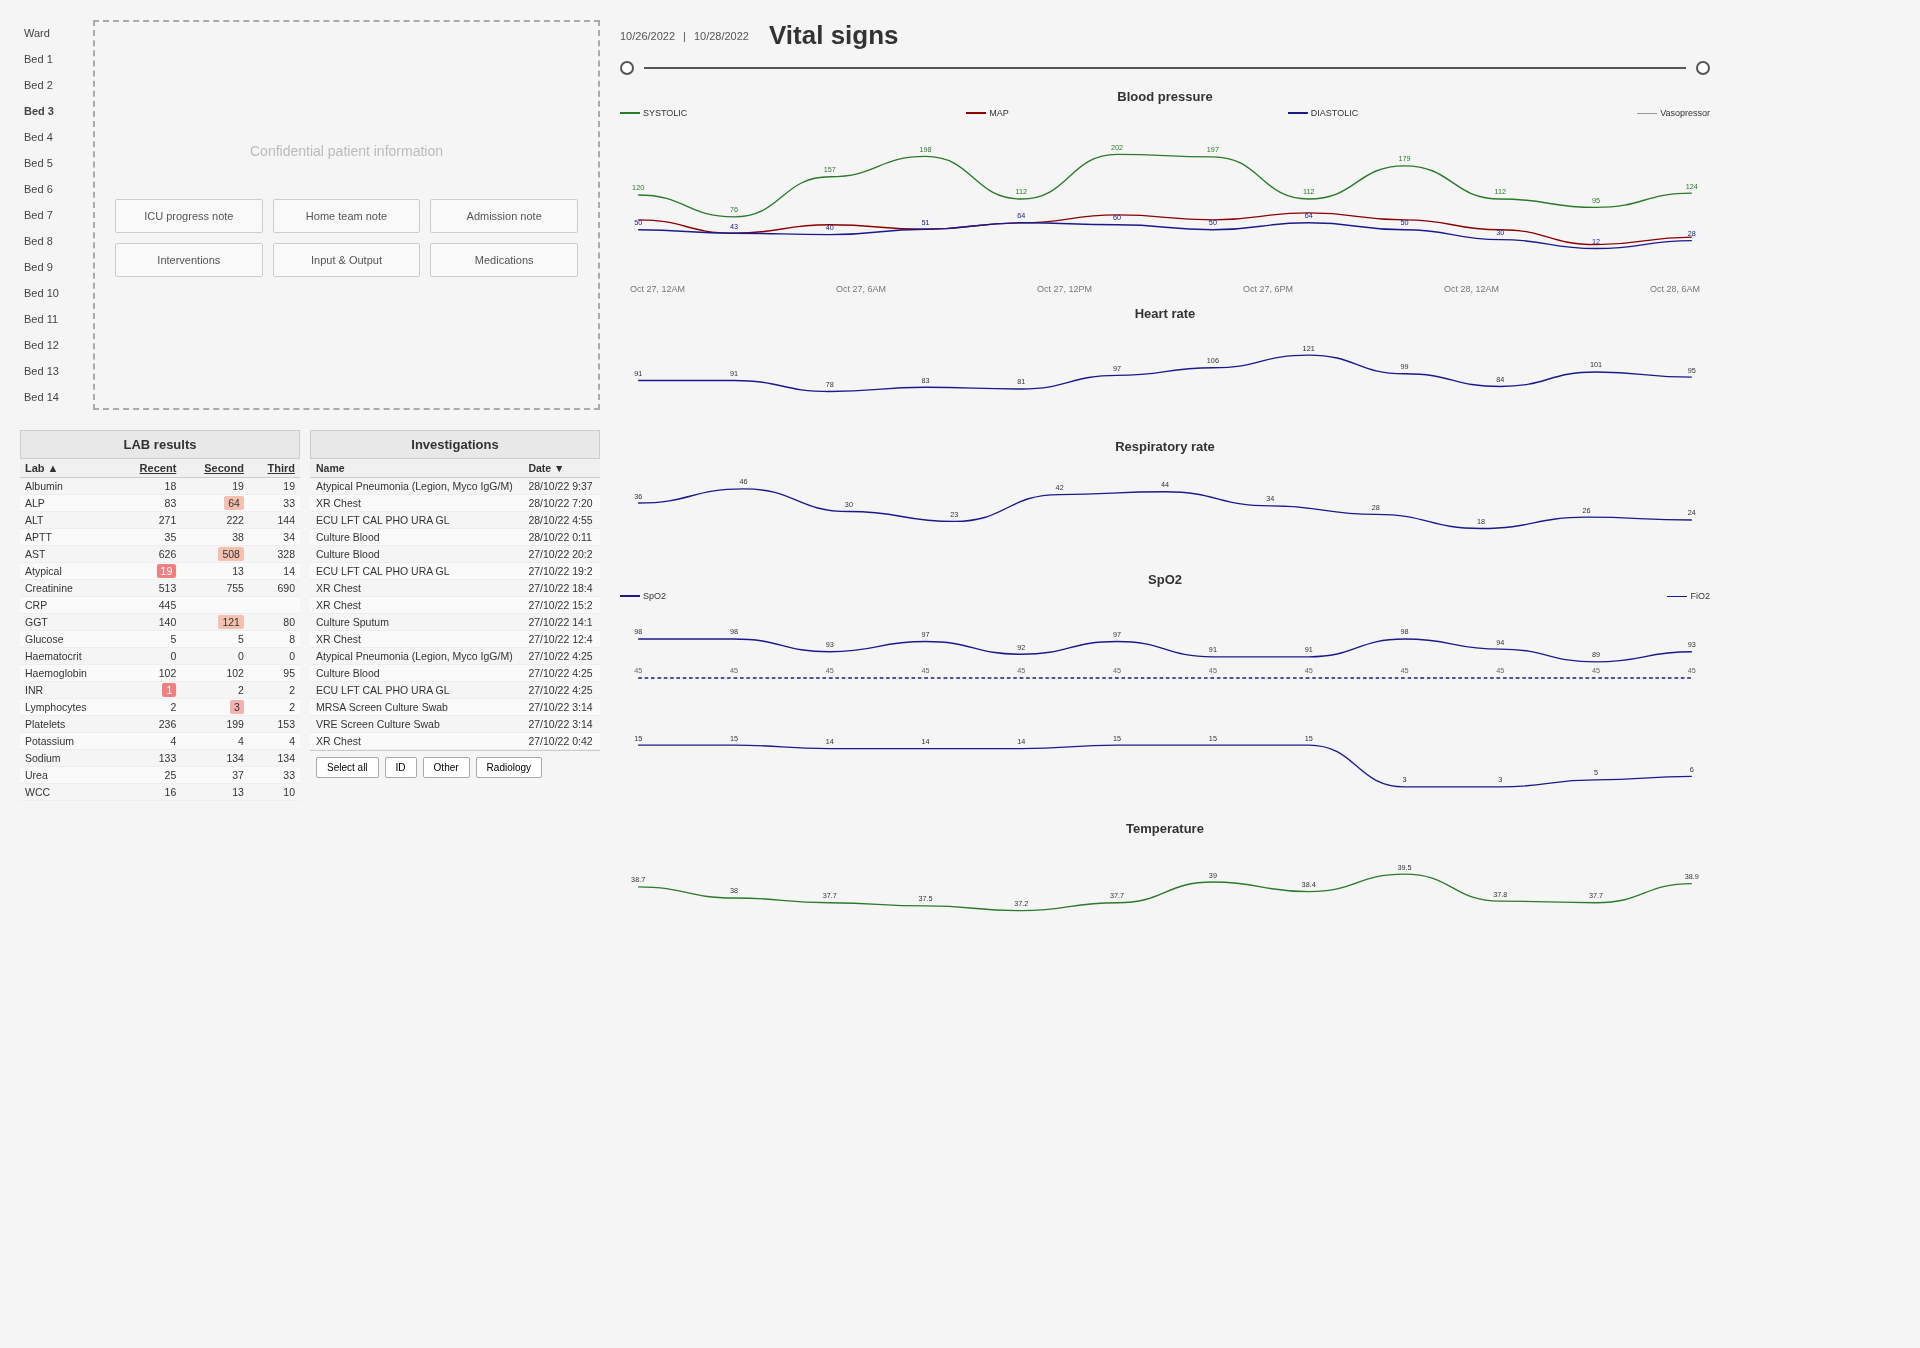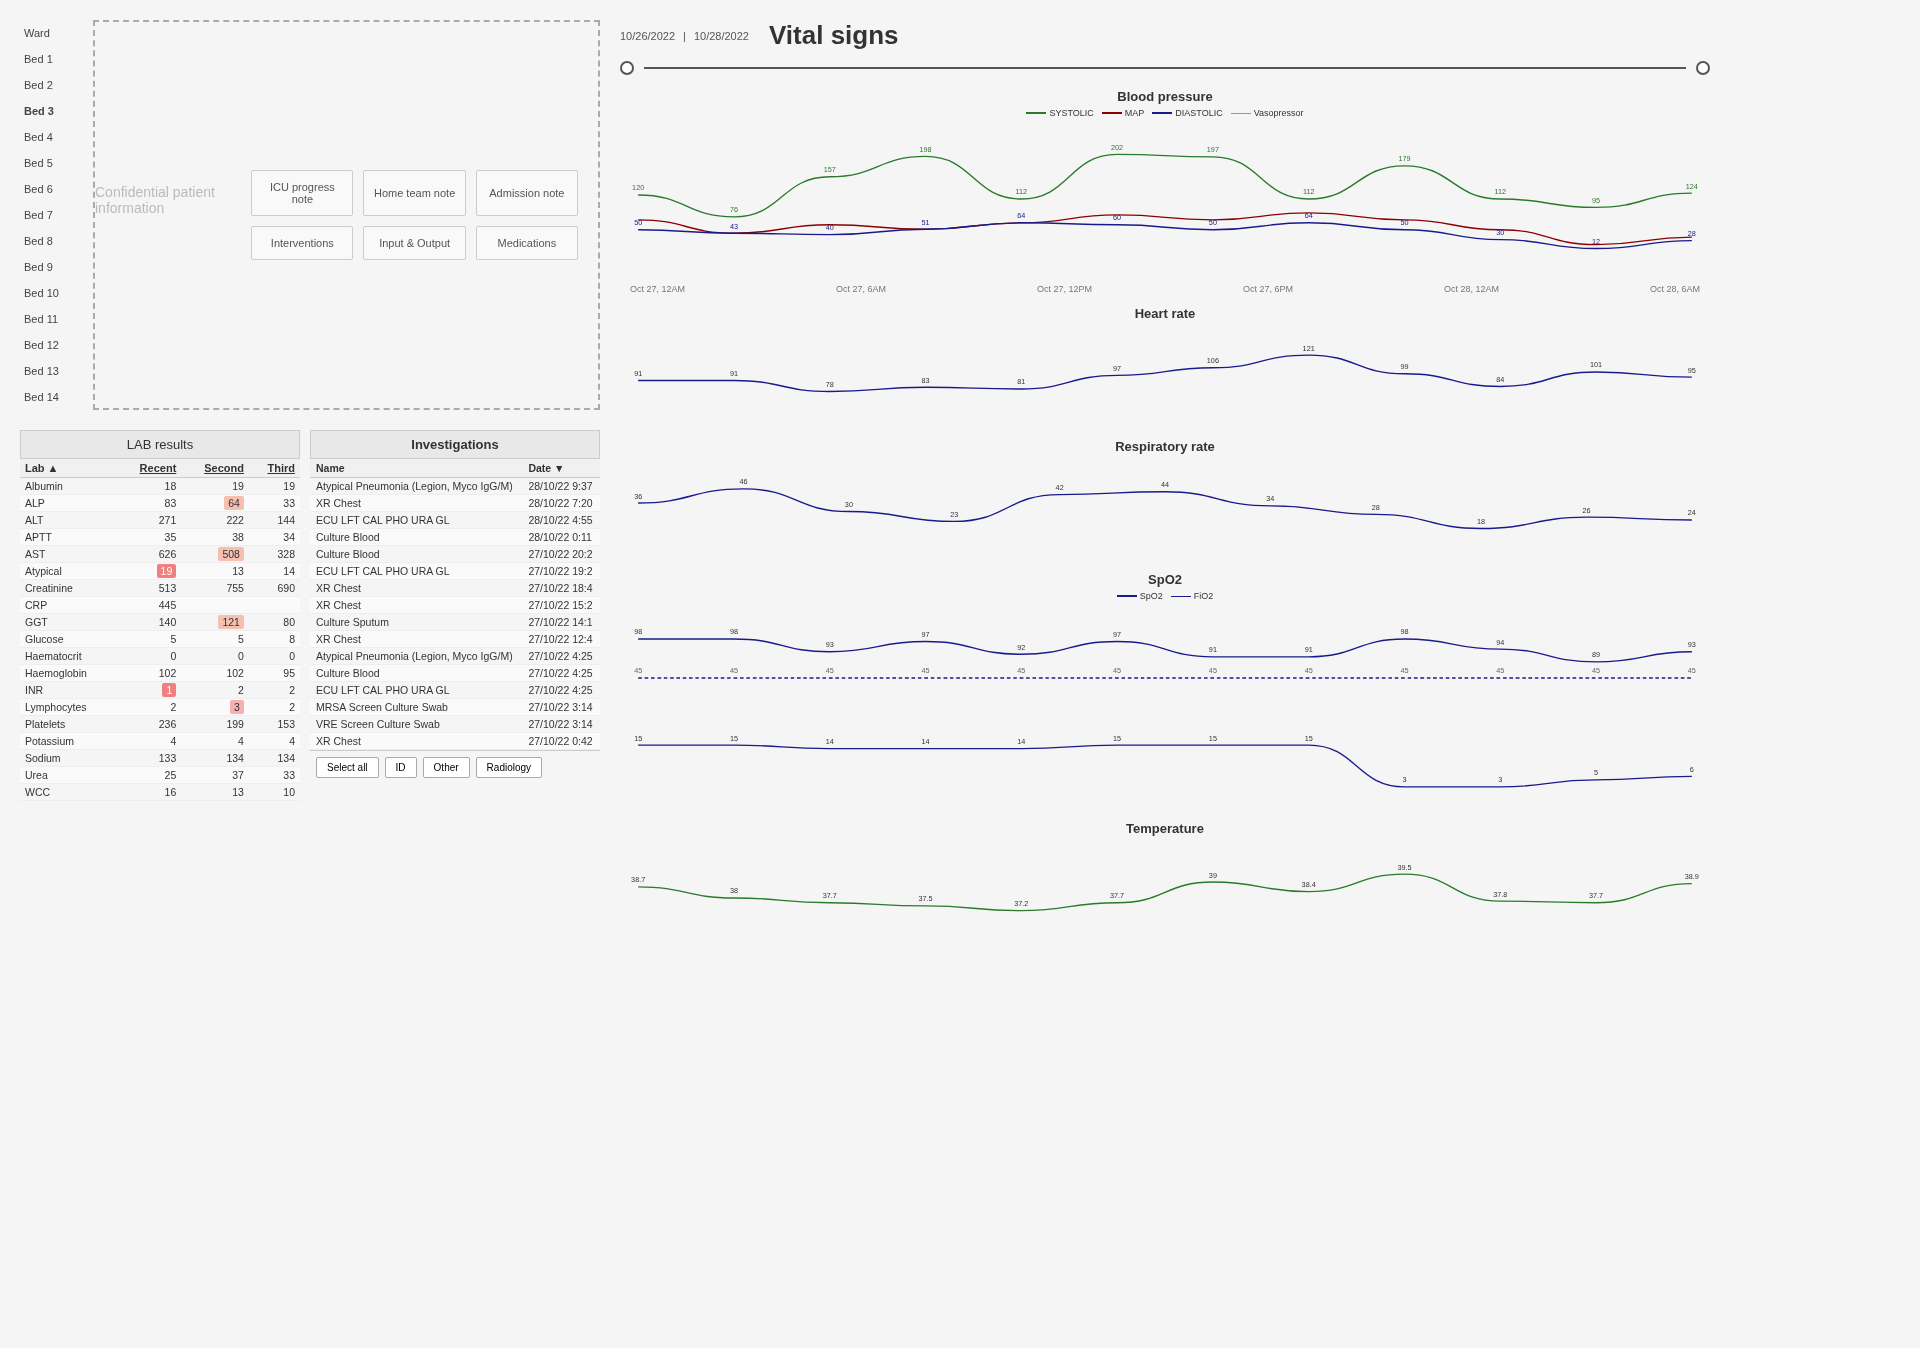--- a/index.html
+++ b/index.html
@@ -41,20 +41,21 @@
       padding-left: 4px;
     }
     .ward-list-item.selected {
       font-weight: bold;
     }
     .patient-info-box {
       flex: 1;
       border: 2px dashed #aaa;
       margin-left: 8px;
       display: flex;
+      flex-direction: column;
       align-items: center;
       justify-content: center;
       min-height: 380px;
       position: relative;
     }
     .confidential-text {
       color: #bbb;
       font-size: 14px;
       margin-bottom: 30px;
     }
@@ -87,21 +88,21 @@
       margin-top: 10px;
     }
     .lab-table-container {
       width: 280px;
       flex-shrink: 0;
     }
     .lab-title {
       background: #e8e8e8;
       text-align: center;
       padding: 6px;
-      font-weight: normal;
+      font-weight: bold;
       font-size: 13px;
       border: 1px solid #ccc;
     }
     .lab-table {
       width: 100%;
       border-collapse: collapse;
       font-size: 10.5px;
     }
     .lab-table th {
       background: #f0f0f0;
@@ -229,21 +230,21 @@
       margin-bottom: 12px;
     }
     .chart-title {
       text-align: center;
       font-weight: bold;
       font-size: 13px;
       margin-bottom: 4px;
     }
     .chart-legend {
       display: flex;
-      justify-content: center;
+      justify-content: space-between;
       gap: 8px;
       font-size: 9px;
       margin-bottom: 2px;
     }
     .legend-item {
       display: flex;
       align-items: center;
       gap: 3px;
     }
     .legend-line {

